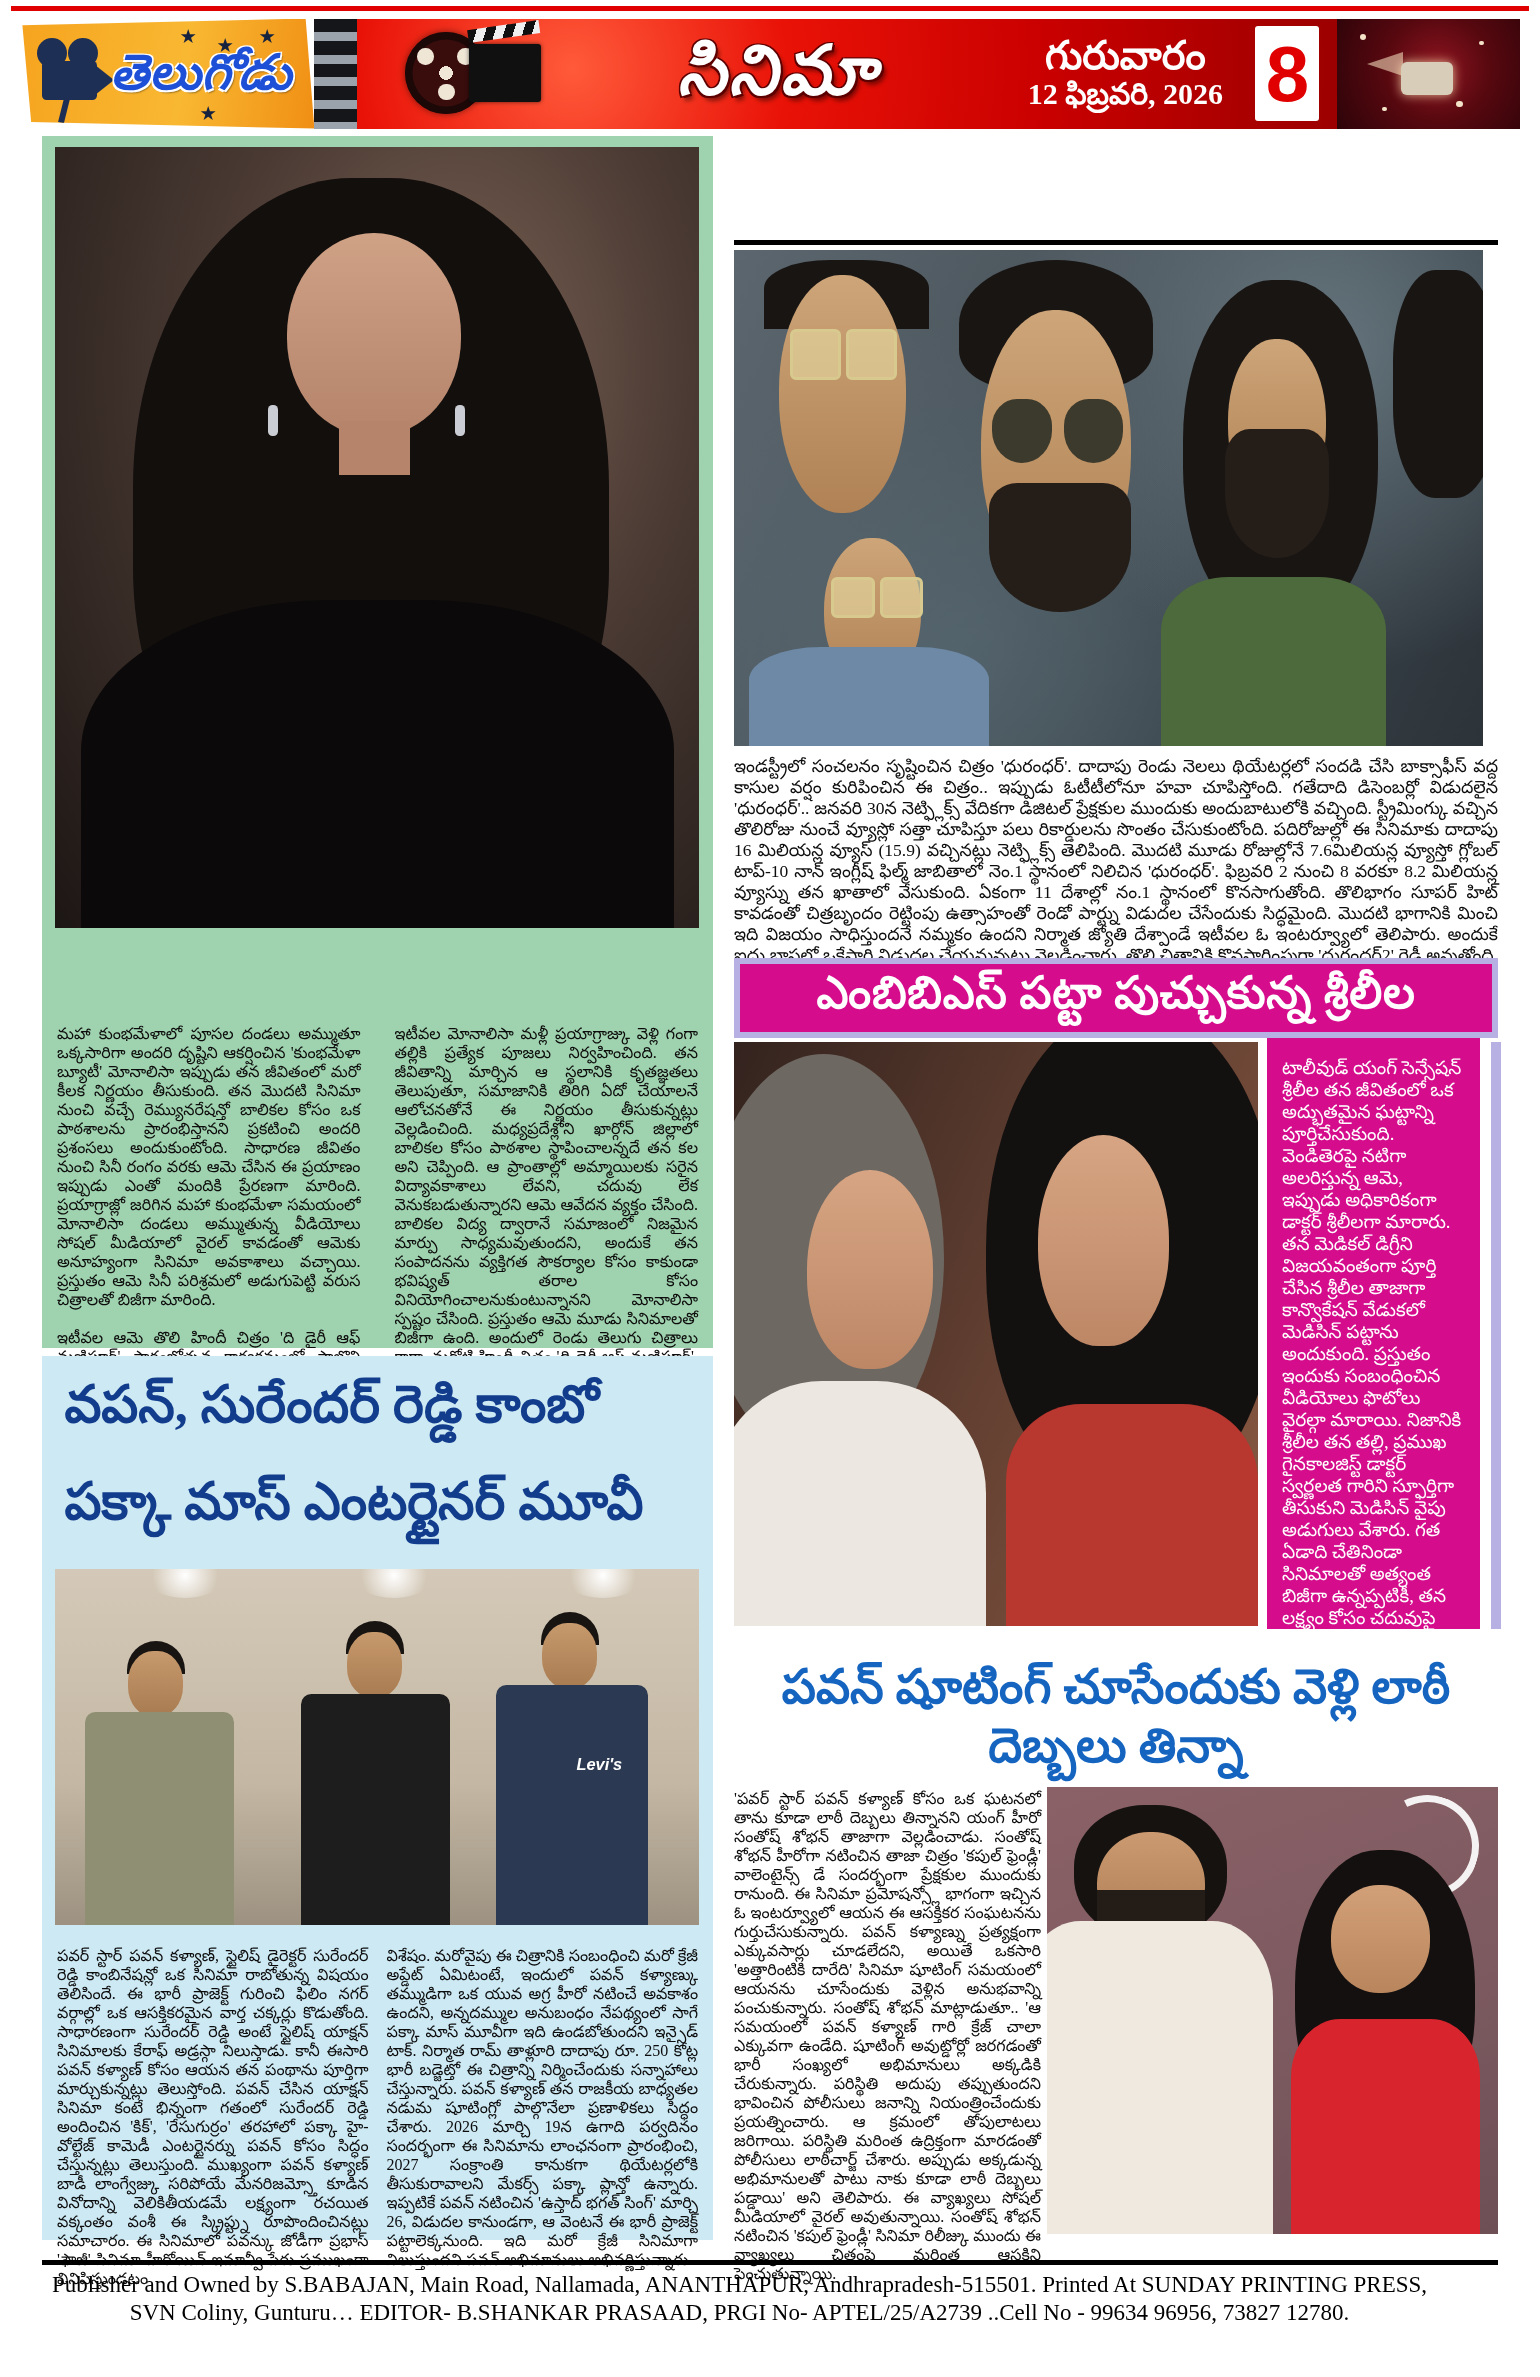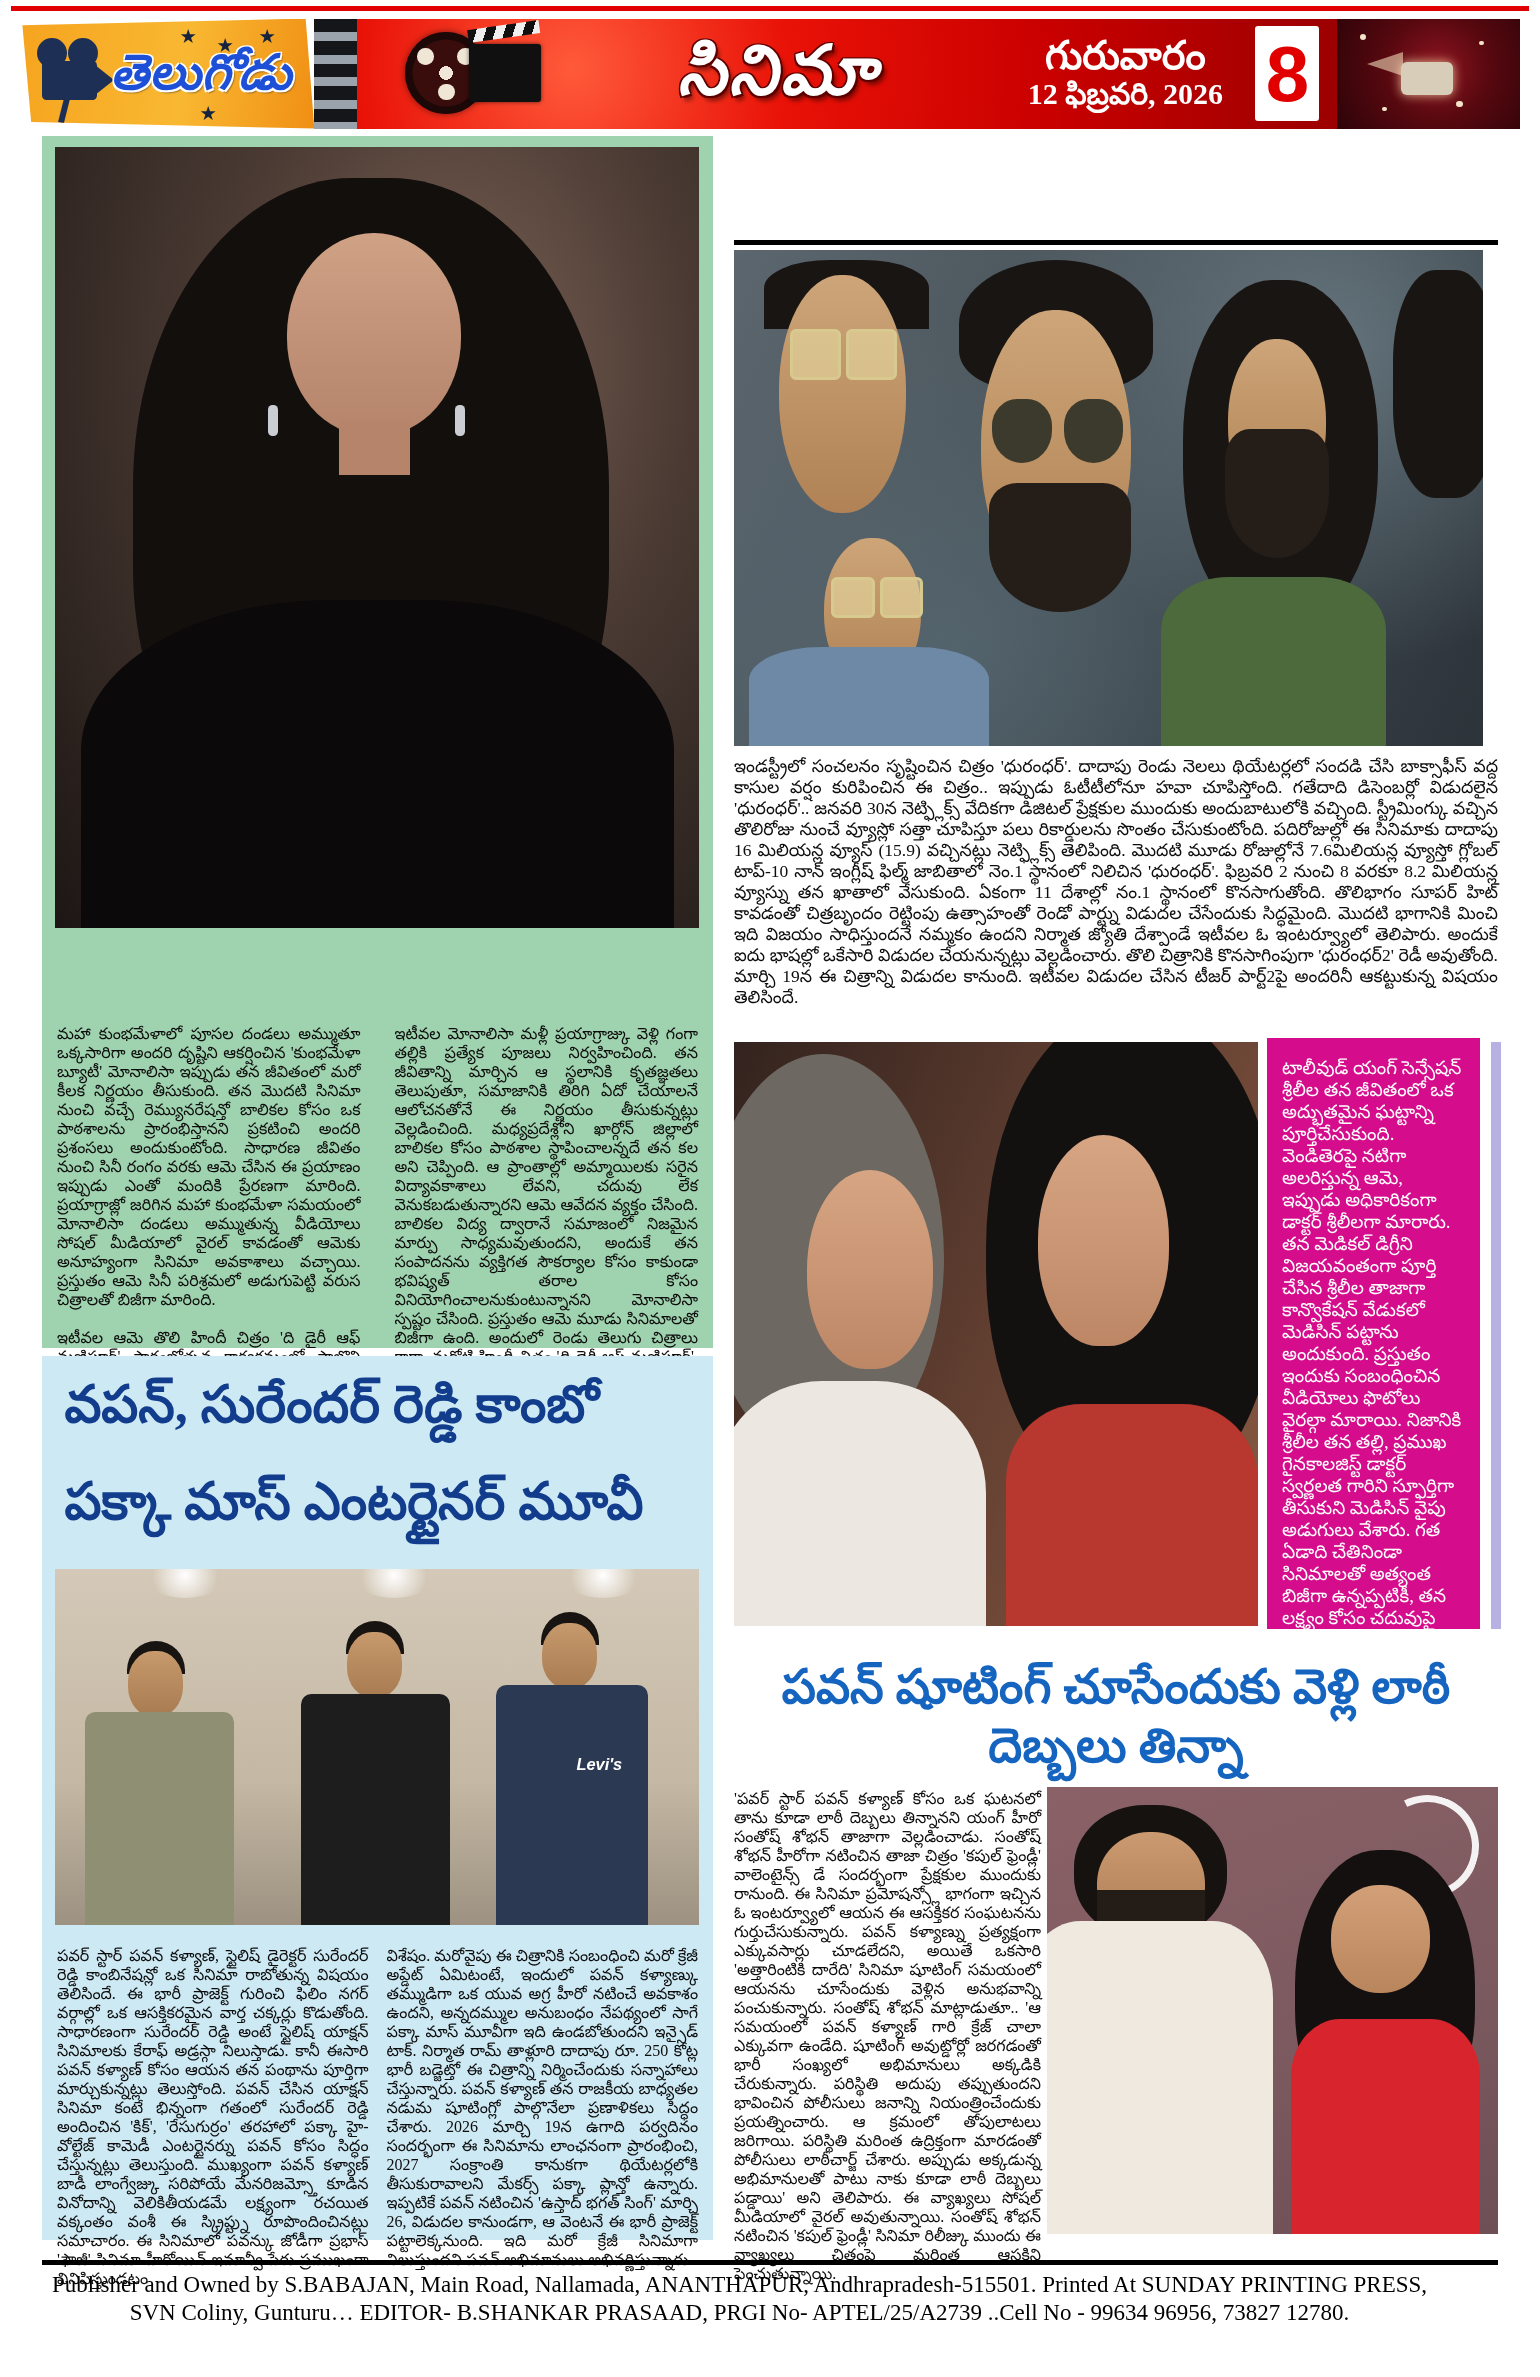--- a/index.html
+++ b/index.html
@@ -221,20 +221,23 @@
     <div class="cg-beard" style="position:absolute;left:65.5%;top:36%;width:14%;height:26%;border-radius:24% 24% 50% 50%;"></div>
     <div class="cg-green" style="position:absolute;left:57%;top:66%;width:30%;height:36%;border-radius:30% 30% 0 0;"></div>
     <div class="cg-face" style="position:absolute;left:12%;top:58%;width:13%;height:30%;"></div>
     <div class="cg-glass" style="position:absolute;left:13%;top:66%;width:5%;height:7%;"></div>
     <div class="cg-glass" style="position:absolute;left:19.5%;top:66%;width:5%;height:7%;"></div>
     <div class="cg-suit" style="position:absolute;left:2%;top:80%;width:32%;height:22%;border-radius:30% 30% 0 0;"></div>
     <div class="cg-hair" style="position:absolute;left:88%;top:4%;width:14%;height:46%;border-radius:40%;"></div>
   </div>
   <div class="body-text" style="position:absolute;left:734px;top:756px;width:764px;font-size:17.5px;line-height:21px;">ఇండస్ట్రీలో సంచలనం సృష్టించిన చిత్రం 'ధురంధర్'. దాదాపు రెండు నెలలు థియేటర్లలో సందడి చేసి బాక్సాఫీస్ వద్ద కాసుల వర్షం కురిపించిన ఈ చిత్రం.. ఇప్పుడు ఓటీటీలోనూ హవా చూపిస్తోంది. గతేదాది డిసెంబర్లో విడుదలైన 'ధురంధర్'.. జనవరి 30న నెట్ఫ్లిక్స్ వేదికగా డిజిటల్ ప్రేక్షకుల ముందుకు అందుబాటులోకి వచ్చింది. స్ట్రీమింగ్కు వచ్చిన తొలిరోజు నుంచే వ్యూస్లో సత్తా చూపిస్తూ పలు రికార్డులను సొంతం చేసుకుంటోంది. పదిరోజుల్లో ఈ సినిమాకు దాదాపు 16 మిలియన్ల వ్యూస్ (15.9) వచ్చినట్లు నెట్ఫ్లిక్స్ తెలిపింది. మొదటి మూడు రోజుల్లోనే 7.6మిలియన్ల వ్యూస్తో గ్లోబల్ టాప్-10 నాన్ ఇంగ్లీష్ ఫిల్మ్ జాబితాలో నెం.1 స్థానంలో నిలిచిన 'ధురంధర్'. ఫిబ్రవరి 2 నుంచి 8 వరకూ 8.2 మిలియన్ల వ్యూస్ను తన ఖాతాలో వేసుకుంది. ఏకంగా 11 దేశాల్లో నం.1 స్థానంలో కొనసాగుతోంది. తొలిభాగం సూపర్ హిట్ కావడంతో చిత్రబృందం రెట్టింపు ఉత్సాహంతో రెండో పార్ట్ను విడుదల చేసేందుకు సిద్ధమైంది. మొదటి భాగానికి మించి ఇది విజయం సాధిస్తుందనే నమ్మకం ఉందని నిర్మాత జ్యోతి దేశ్పాండే ఇటీవల ఓ ఇంటర్వ్యూలో తెలిపారు. అందుకే ఐదు భాషల్లో ఒకేసారి విడుదల చేయనున్నట్లు వెల్లడించారు. తొలి చిత్రానికి కొనసాగింపుగా 'ధురంధర్2' రెడీ అవుతోంది. మార్చి 19న ఈ చిత్రాన్ని విడుదల కానుంది. ఇటీవల విడుదల చేసిన టీజర్ పార్ట్2పై అందరినీ ఆకట్టుకున్న విషయం తెలిసిందే.</div>
 
+  <div class="pink-banner">
+    <span class="pink-headline">ఎంబిబిఎస్ పట్టా పుచ్చుకున్న శ్రీలీల</span>
+  </div>
   <div class="sree-photo">
     <div class="sp-hair-l"></div>
     <div class="sp-face-l"></div>
     <div class="sp-white-l"></div>
     <div class="sp-hair-r"></div>
     <div class="sp-face-r"></div>
     <div class="sp-body-r"></div>
   </div>
   <div class="pink-card">
     <div class="body-text">టాలీవుడ్ యంగ్ సెన్సేషన్ శ్రీలీల తన జీవితంలో ఒక అద్భుతమైన ఘట్టాన్ని పూర్తిచేసుకుంది. వెండితెరపై నటిగా అలరిస్తున్న ఆమె, ఇప్పుడు అధికారికంగా డాక్టర్ శ్రీలీలగా మారారు. తన మెడికల్ డిగ్రీని విజయవంతంగా పూర్తి చేసిన శ్రీలీల తాజాగా కాన్వొకేషన్ వేడుకలో మెడిసిన్ పట్టాను అందుకుంది. ప్రస్తుతం ఇందుకు సంబంధించిన వీడియోలు ఫొటోలు వైరల్గా మారాయి. నిజానికి శ్రీలీల తన తల్లి, ప్రముఖ గైనకాలజిస్ట్ డాక్టర్ స్వర్ణలత గారిని స్ఫూర్తిగా తీసుకుని మెడిసిన్ వైపు అడుగులు వేశారు. గత ఏడాది చేతినిండా సినిమాలతో అత్యంత బిజీగా ఉన్నప్పటికీ, తన లక్ష్యం కోసం చదువుపై ప్రత్యేక దృష్టి సారించారు. ఒక్కోసారి రోజంతా షూటింగ్లతో బిజీగా ఉంటూనే, విరామ సమయంలో పుస్తకాలు చదువుతూ ఆమె పడ్డ శ్రమ ఇప్పుడు ఫలించింది. చిన్నతనంలో తన అమ్మమ్మ అనారోగ్యం పాలైనప్పుడు ఒక వైద్యురాలిగా సేవ చేయాలన్న తన కోరికను ఆమె నేడు నెరవేర్చుకున్నారు.</div>

